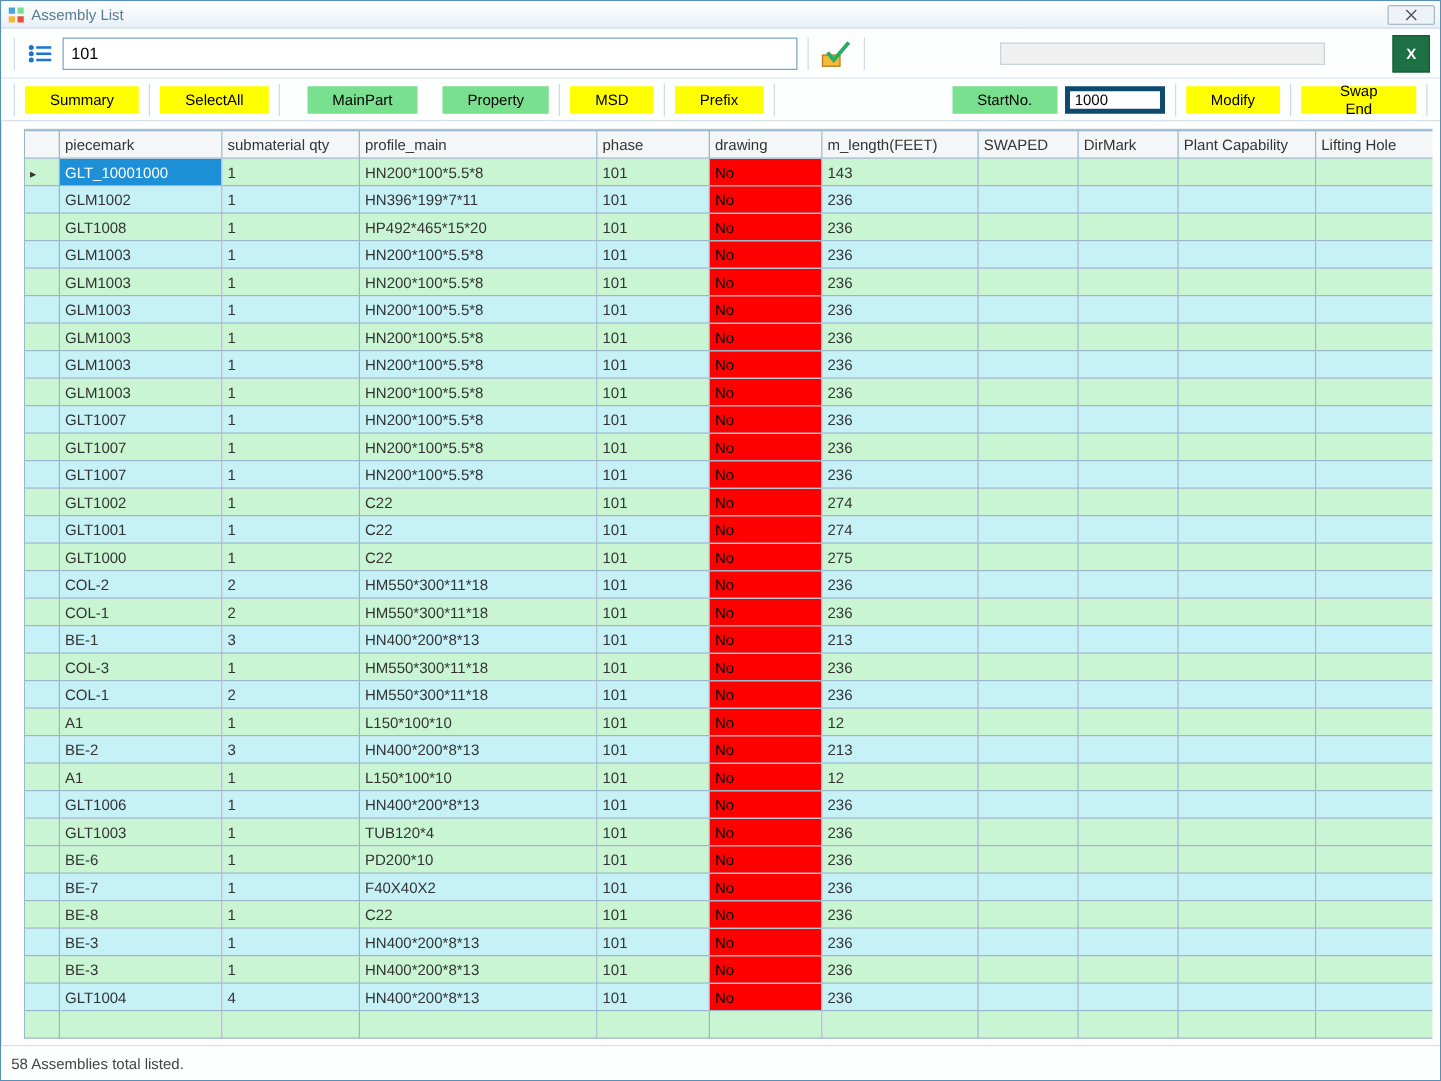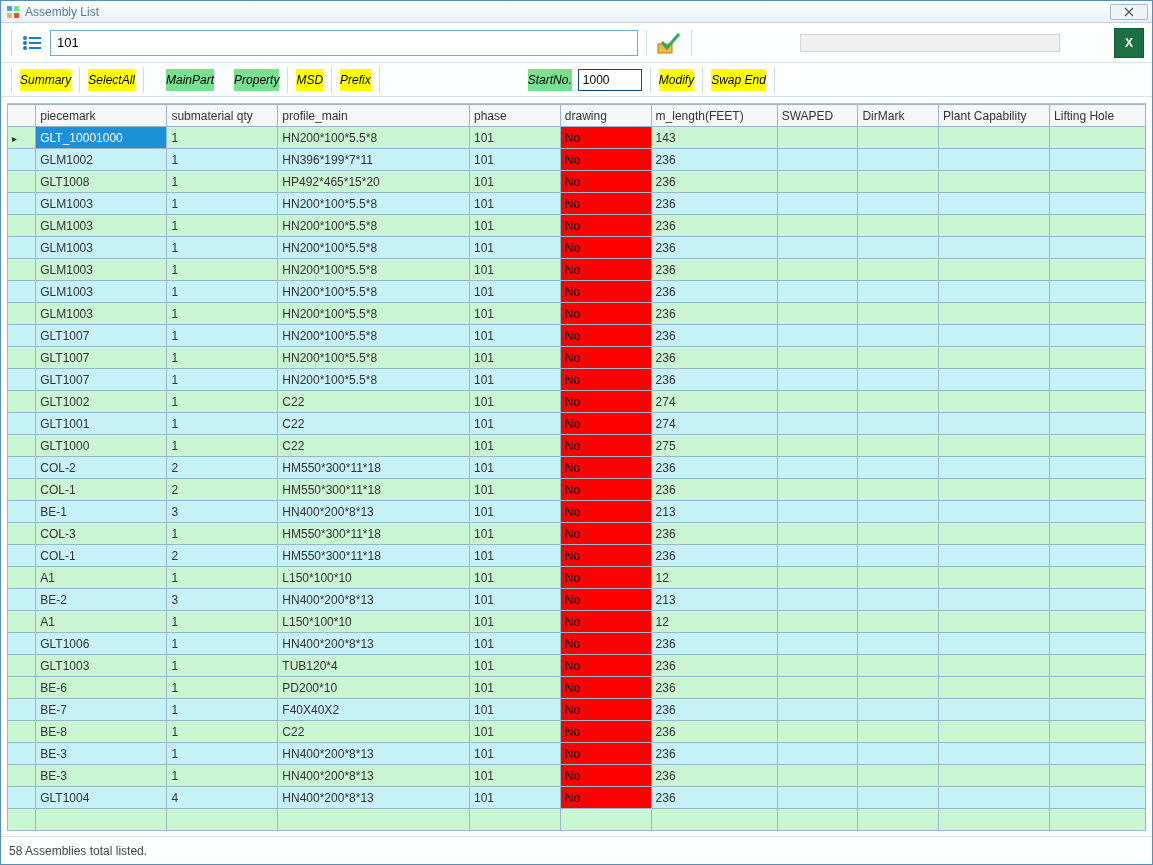--- a/index.html
+++ b/index.html
@@ -90,45 +90,44 @@
     height: 34px;
     border-bottom: 1px solid #d8e2ec;
     display: flex;
     align-items: center;
     padding: 0 8px;
     gap: 6px;
     background: #fdfefe;
   }
   .btn {
     height: 22px;
-    padding: 0 0;
+    padding: 0 20px;
     border: none;
     font-family: inherit;
     font-size: 12px;
     cursor: pointer;
     display: inline-flex;
     align-items: center;
-    font-style: italic;
   }
   .btn-yellow { background: #ffff00; color: #000; }
   .btn-green  { background: #78e08f; color: #000; margin-left: 14px; }
   .startno-input {
-    width: 64px; height: 22px;
-    border: 1px solid #0c4a6e;
+    width: 80px; height: 22px;
+    border: 4px solid #0c4a6e;
     padding: 0 4px;
     font-family: inherit;
     font-size: 12px;
   }
   .spacer-200 { width: 120px; }
   .grid-wrap {
     flex: 1;
     display: flex;
     overflow: hidden;
     border-top: 1px solid #b0c4d8;
-    margin: 6px 6px 0 6px;
+    margin: 6px 6px 0 18px;
   }
   .grid-scroll {
     flex: 1;
     overflow-y: scroll;
     overflow-x: hidden;
   }
   table.grid {
     border-collapse: collapse;
     width: 100%;
     table-layout: fixed;

